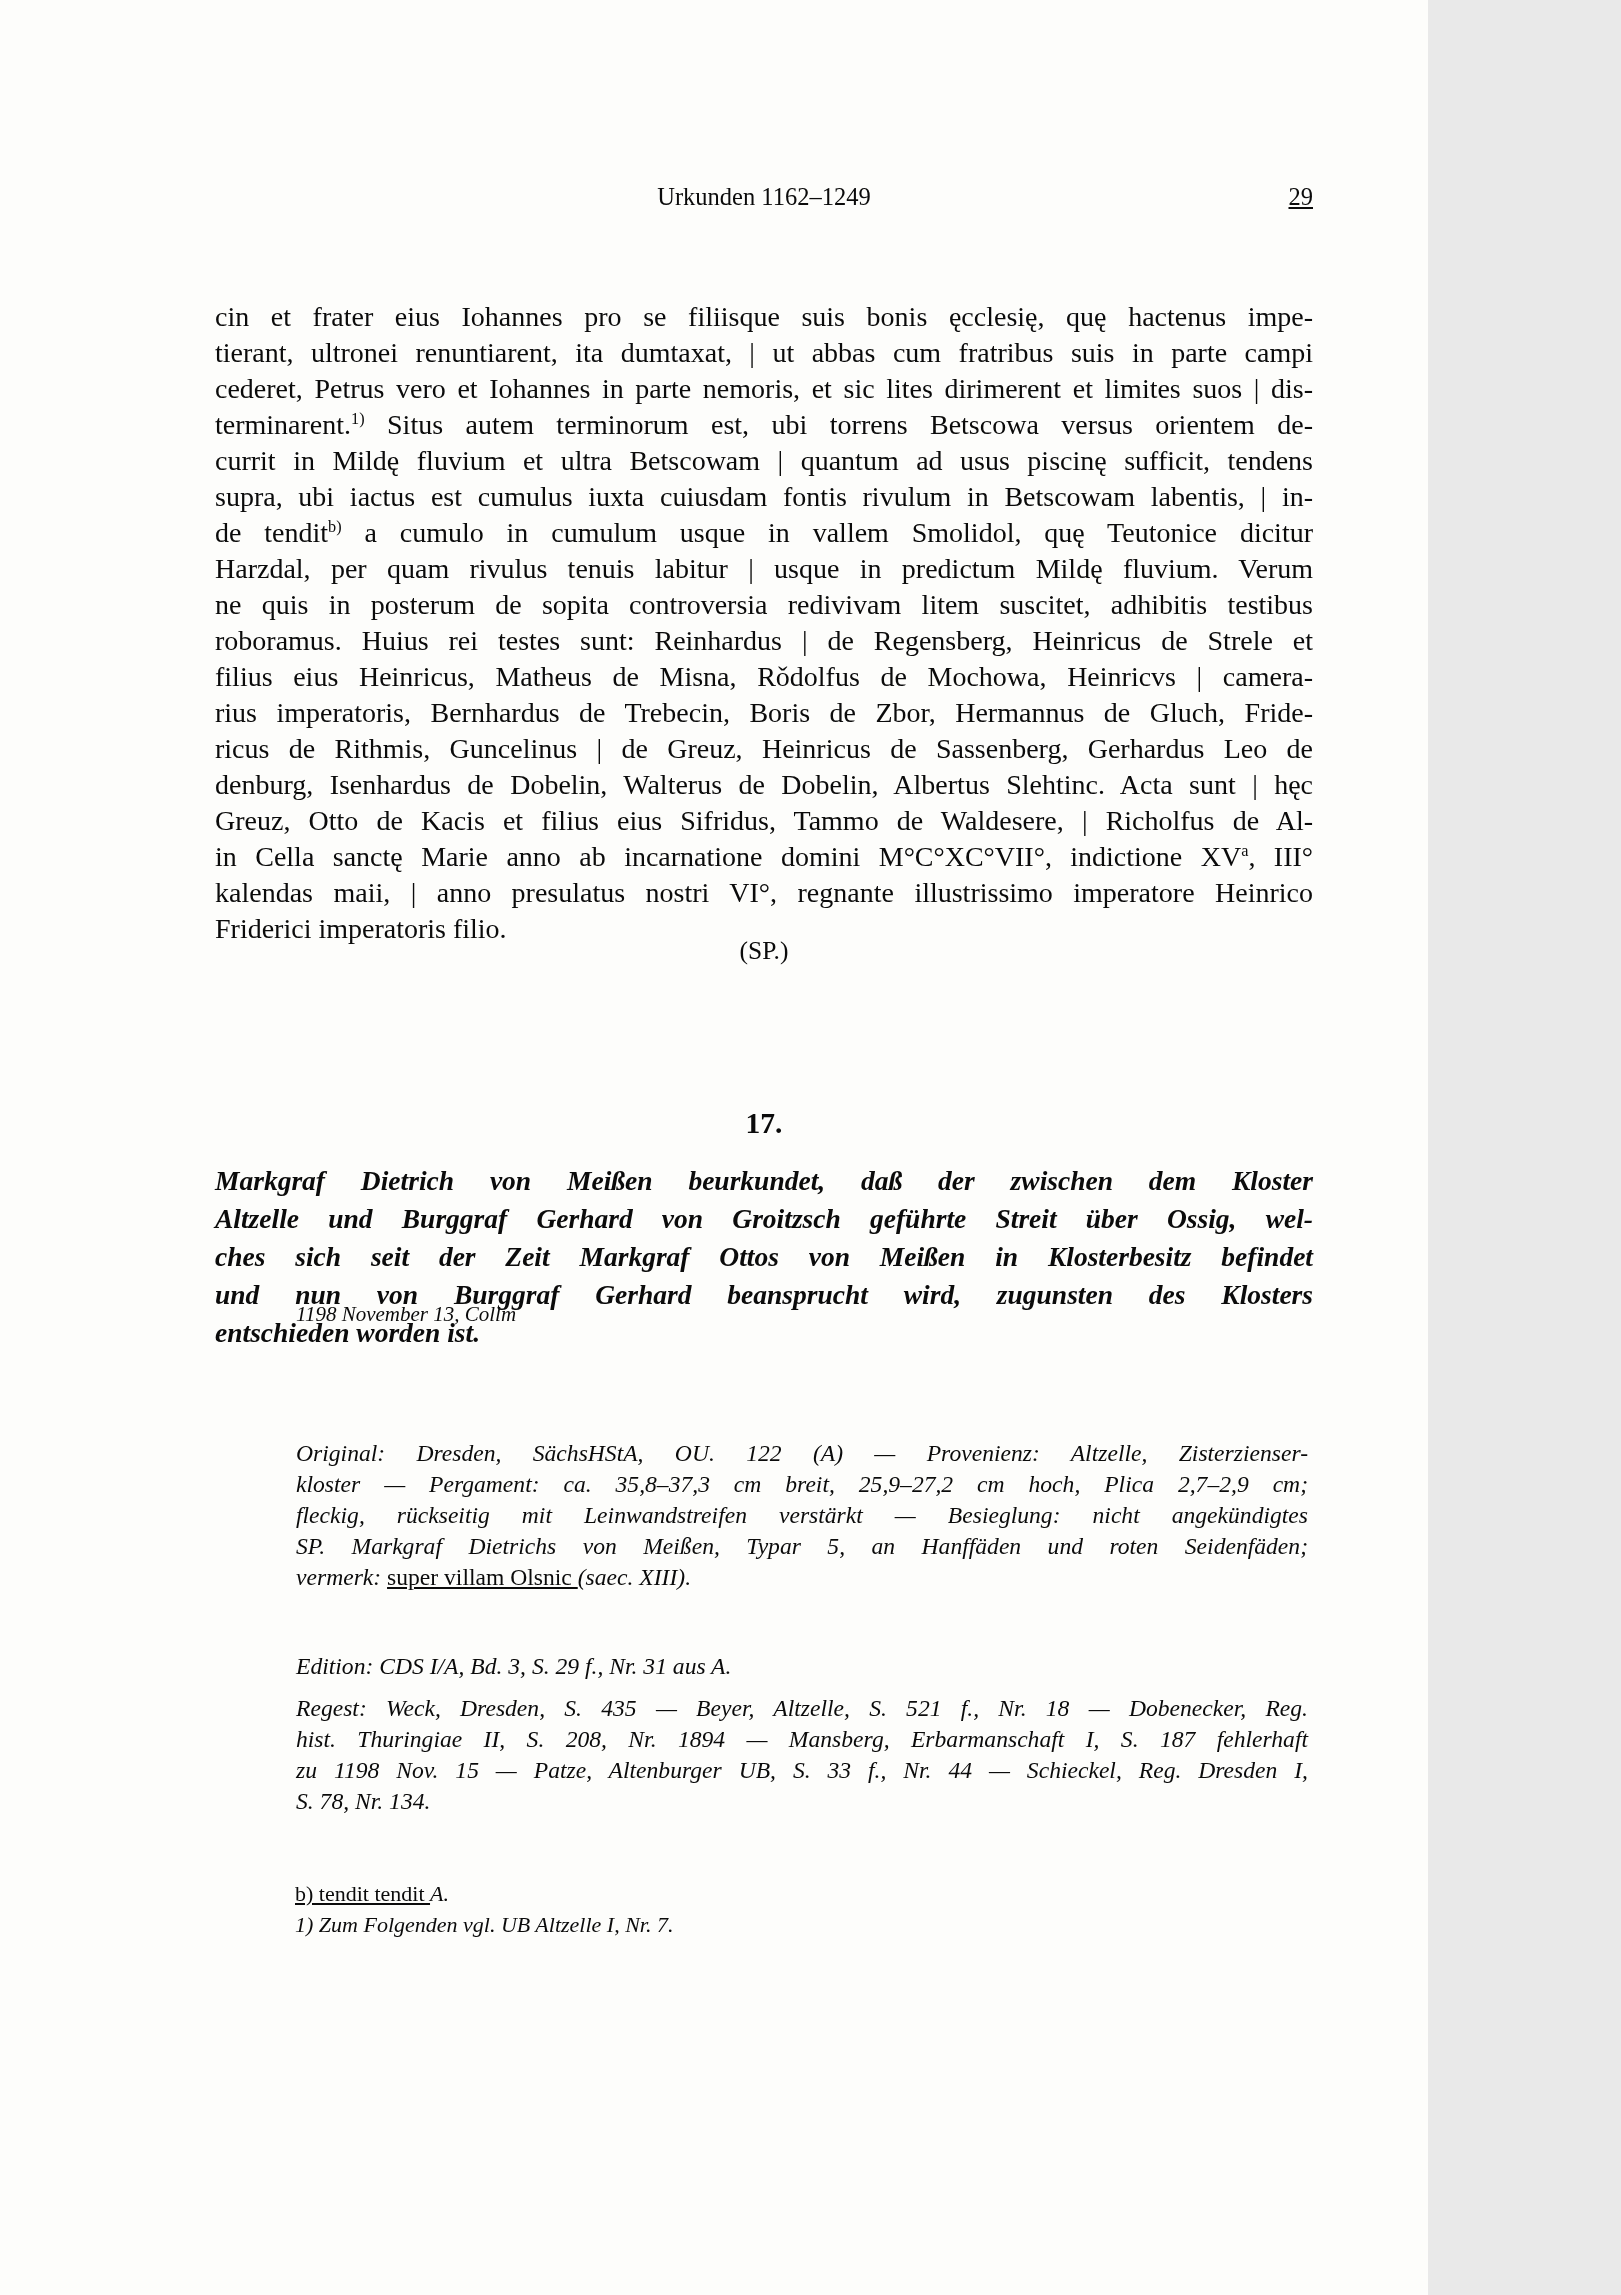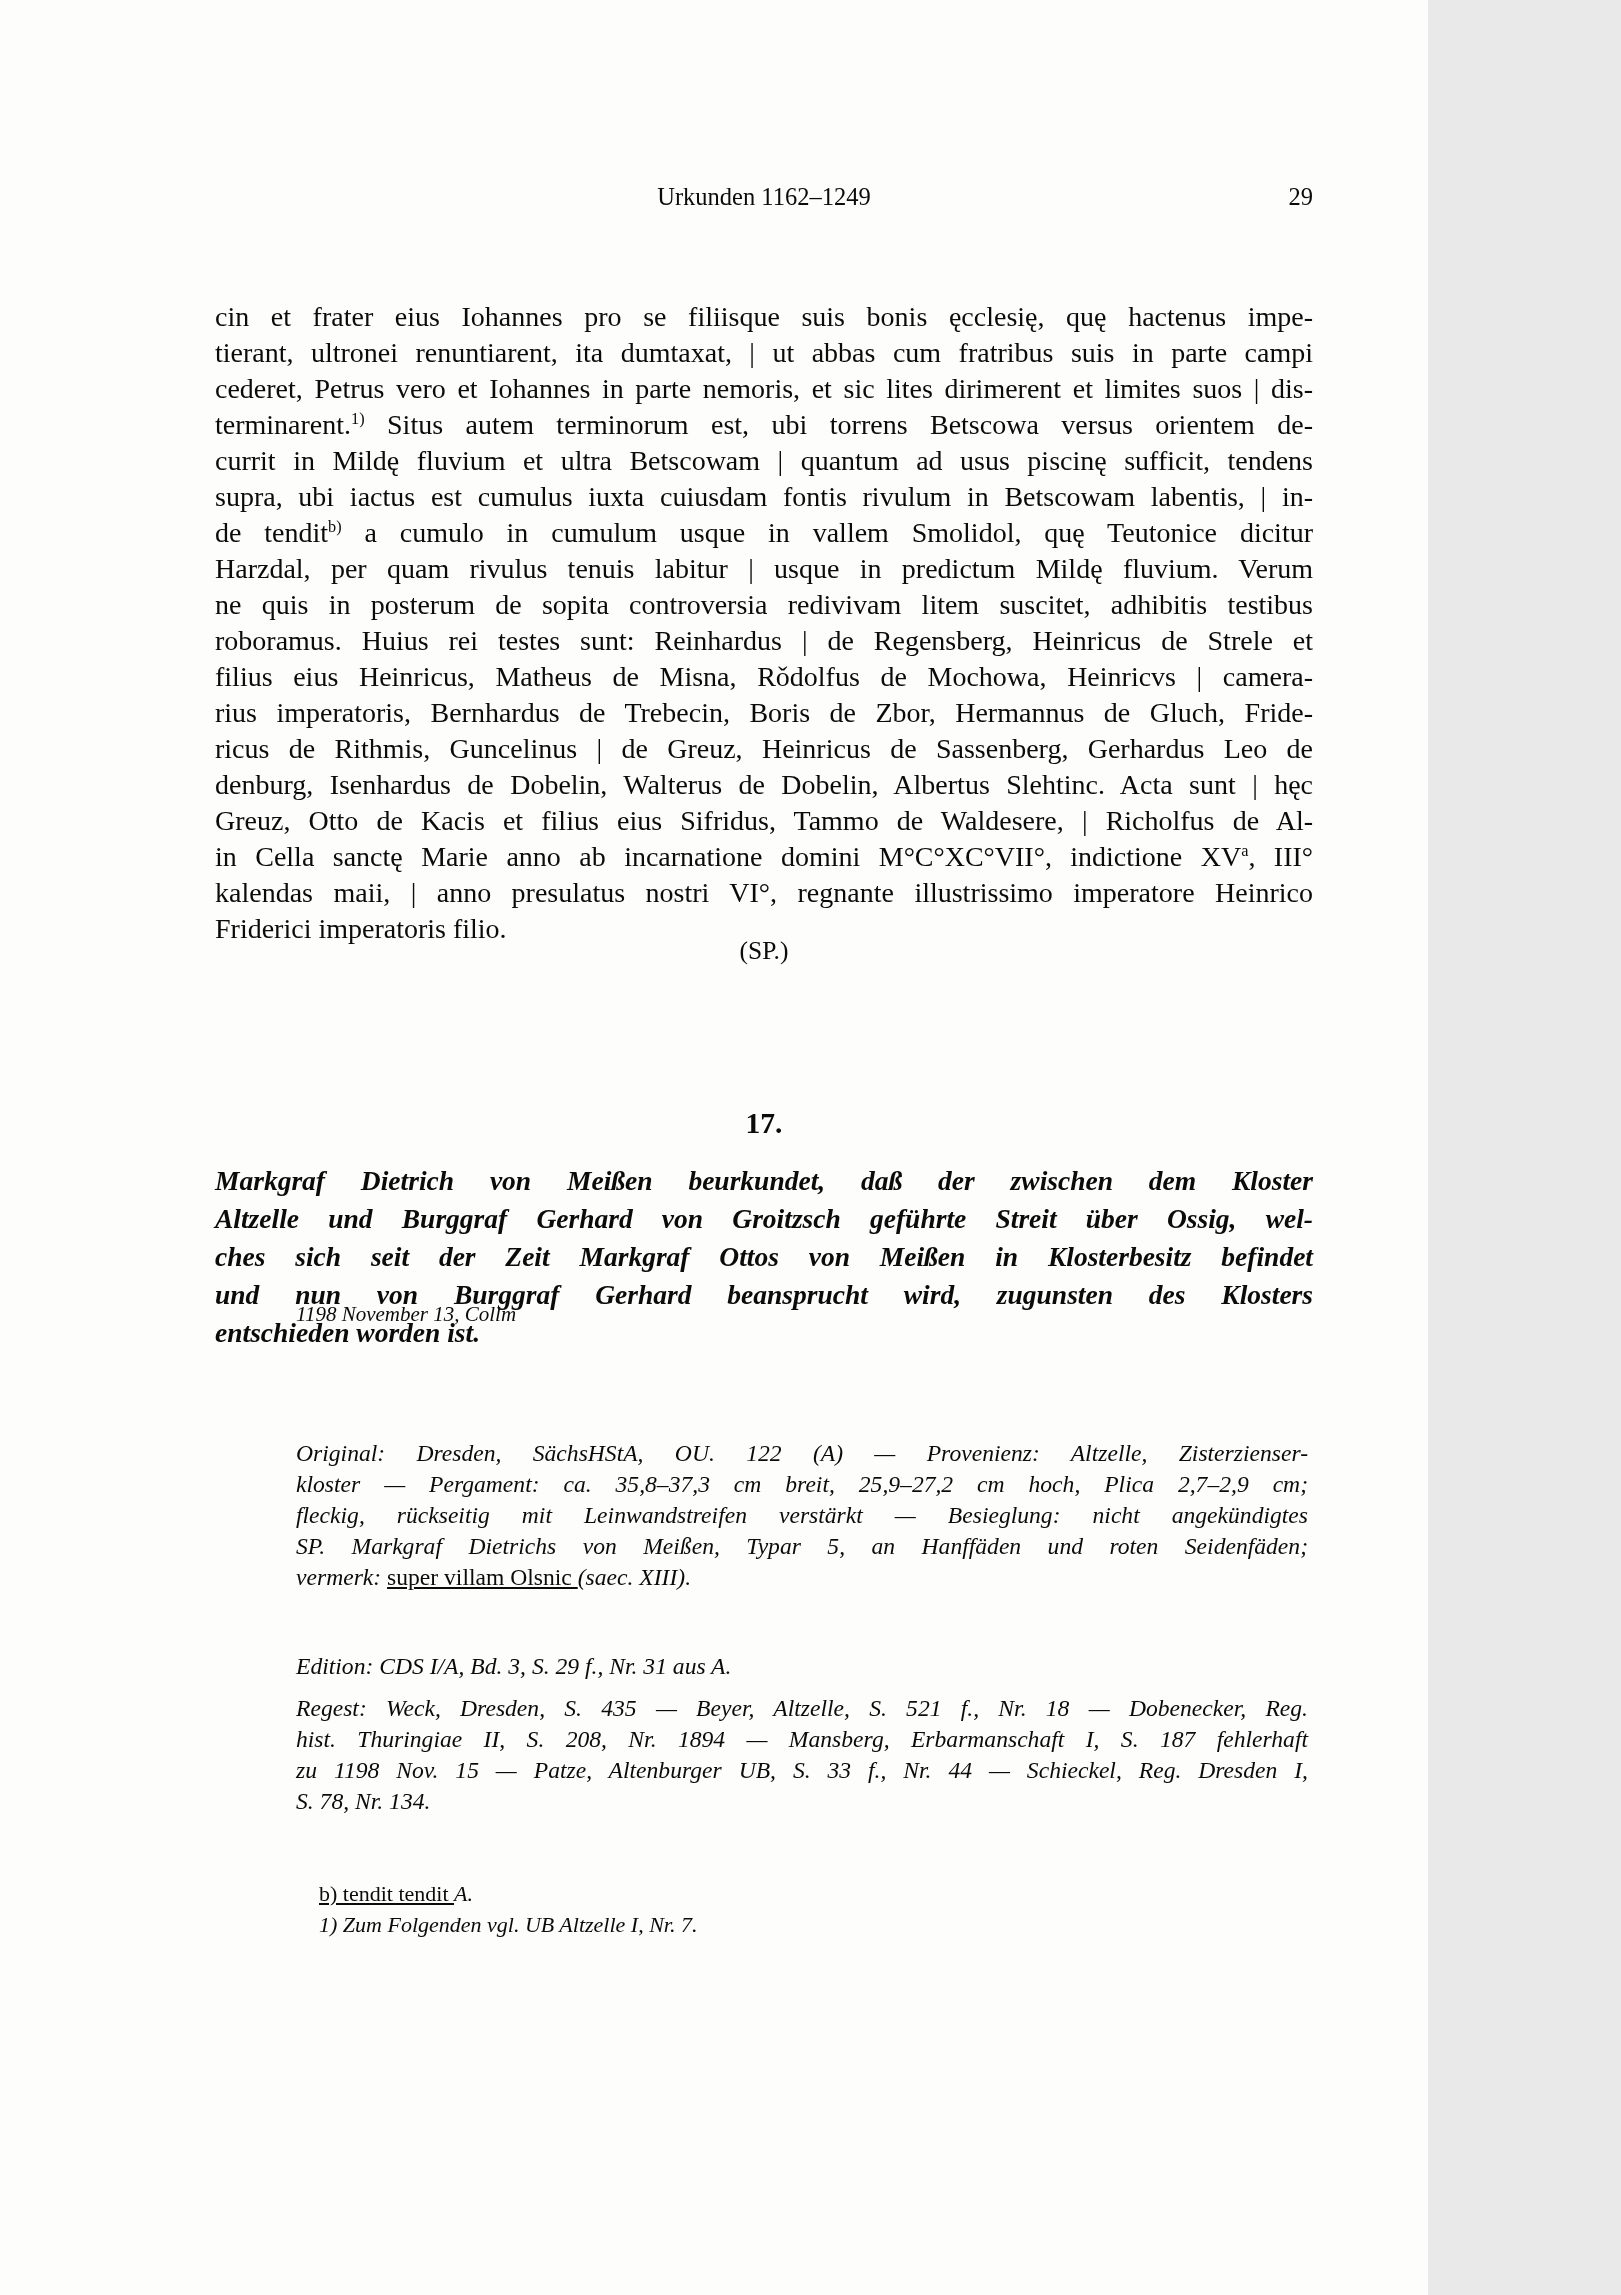--- a/index.html
+++ b/index.html
@@ -9,21 +9,21 @@
     height:2295px;
     background:#fdfdfb;
     font-family:"Liberation Serif","DejaVu Serif",serif;
     color:#0b0b0b;
     overflow:hidden;
   }
   .col{position:absolute;left:215px;width:1098px;}
   
   #hdr{top:183px;font-size:24.5px;line-height:28.5px;}
   .hdr-title{text-align:center;}
-  .hdr-num{position:absolute;right:0;top:0;}
+  .hdr-num{position:absolute;right:0;top:0;text-decoration:underline;}
   
   #charter{top:267px;font-size:28px;margin-top:32px;}
   .bl{height:36px;line-height:36px;white-space:nowrap;}
   .jl{text-align:justify;text-align-last:justify;white-space:normal;}
   
   #seal{top:936px;font-size:25.5px;text-align:center;}
   
   #no17{top:1107px;font-size:29.5px;font-weight:bold;text-align:center;}
   
   #summary{top:1162px;font-size:27.5px;font-weight:bold;font-style:italic;}
@@ -31,21 +31,21 @@
   
   #dateline{position:absolute;left:296px;top:1300px;width:980px;text-align:left;font-style:italic;font-size:21px;line-height:29.5px;}
   
   .klein{position:absolute;left:296px;width:1012px;font-style:italic;font-size:23.6px;}
   #orig{top:1438px;}
   #edition{top:1651px;}
   #regest{top:1693px;}
   .kl{height:31px;line-height:31px;}
   
   #fns{position:absolute;left:295px;top:1878px;width:1031px;font-size:22px;}
-  .fl{height:31px;line-height:31px;margin-left:24px;}
+  .fl{height:31px;line-height:31px;}
   
   .run-d{}
   .run-r{font-style:normal;text-decoration:underline;}
   .run-i{font-style:italic;}
   .run-sup{font-size:0.58em;vertical-align:super;line-height:0;}
 </style>
 </head>
 <body>
 
 <div class="page">

